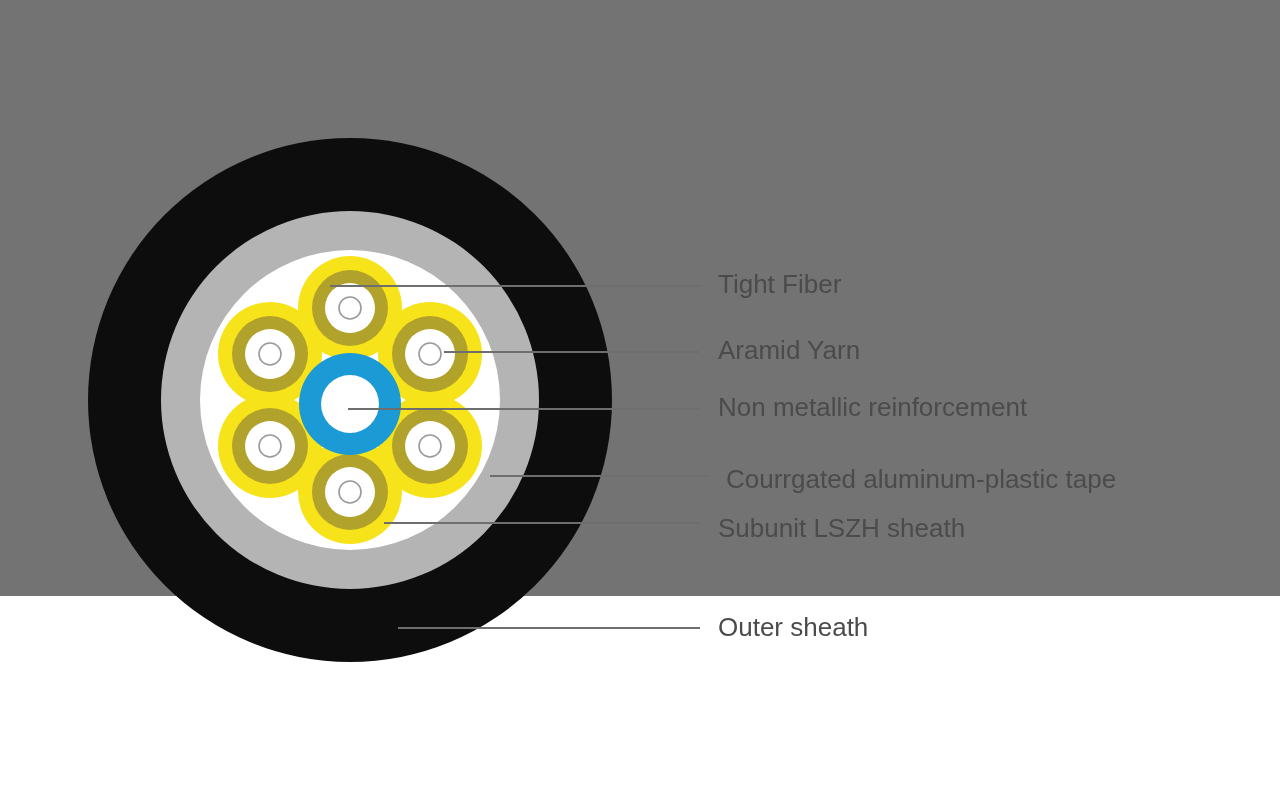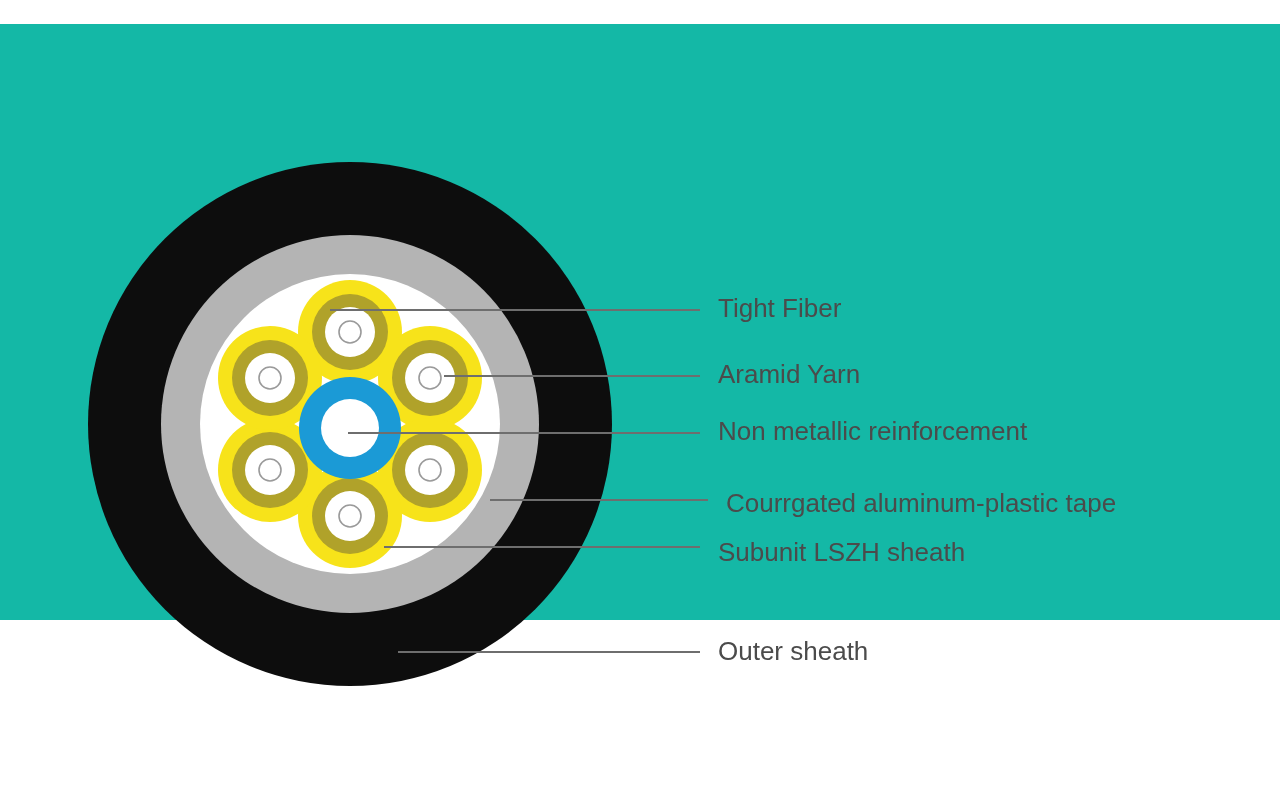--- a/index.html
+++ b/index.html
@@ -11,22 +11,21 @@
   body {
     width: 1280px;
     height: 800px;
     overflow: hidden;
     font-family: "Liberation Sans", sans-serif;
   }
   #stage {
     position: relative;
     width: 1280px;
     height: 596px;
-    background: #14b8a6;
-    margin-top: 24px;
+    background: #737373;
   }
   #diagram {
     position: absolute;
     left: 0;
     top: 0;
     width: 1280px;
     height: 800px;
     display: block;
   }
   .callout-label {

